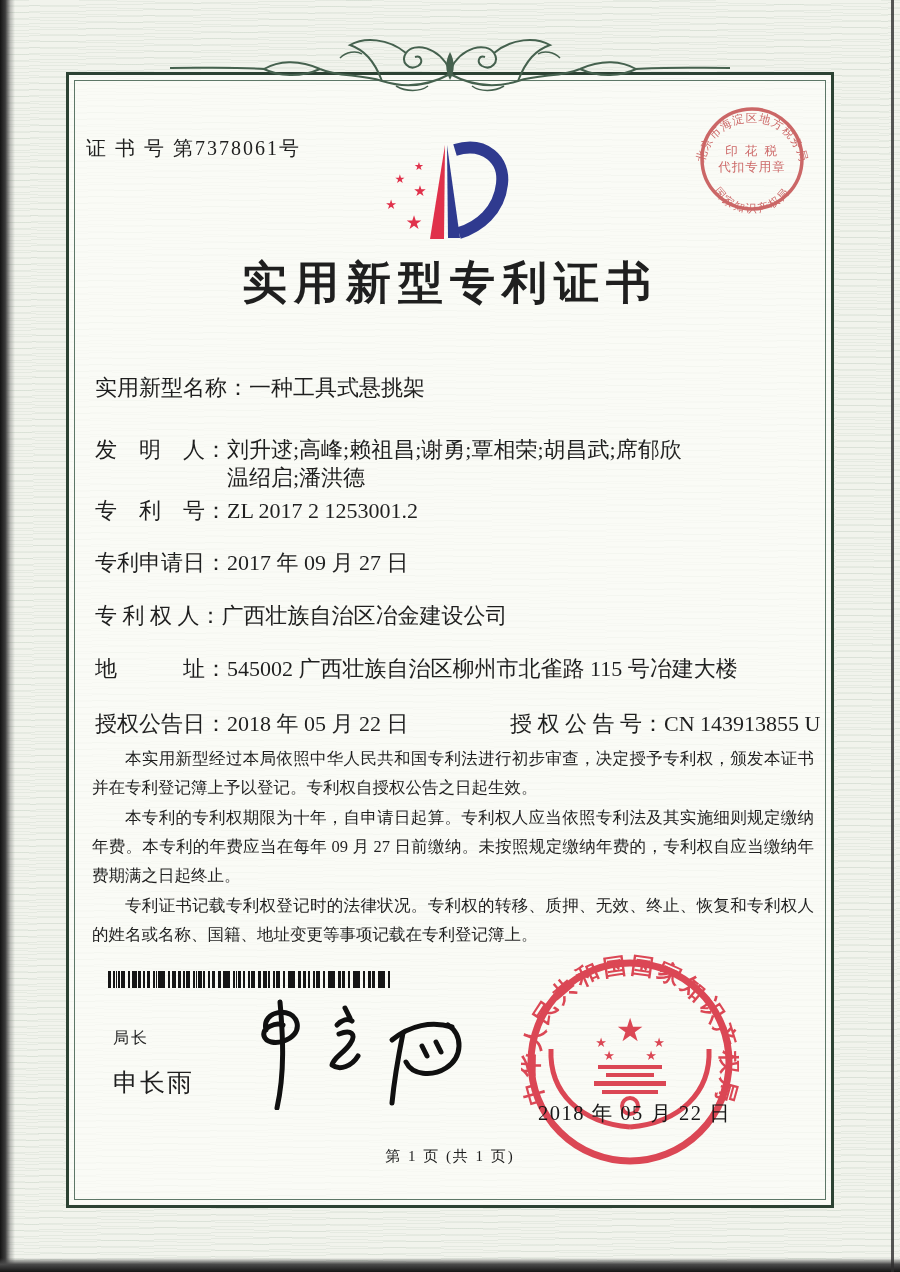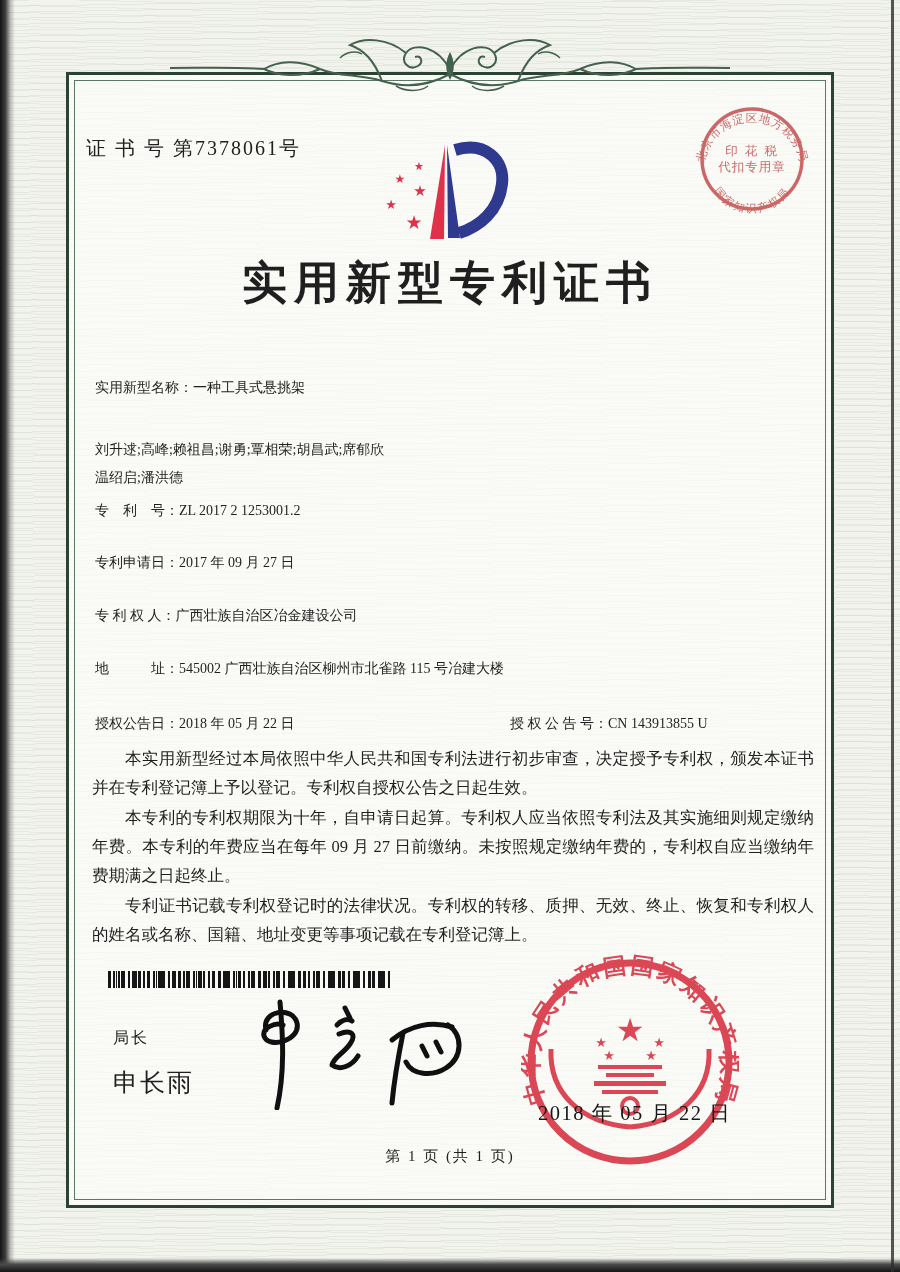--- a/index.html
+++ b/index.html
@@ -24,21 +24,21 @@
     background:rgba(253,254,250,.72);z-index:1;}
   .frame-inner{position:absolute;left:5px;top:5px;right:5px;bottom:5px;border:1px solid #5d7767;}
   .ornament{left:170px;top:30px;width:560px;height:70px;z-index:3;}
   
   .cert-no{left:86px;top:135px;font-size:20px;letter-spacing:2px;z-index:5;}
   .logo{left:383px;top:126px;width:135px;height:122px;z-index:5;}
   .tax-stamp{left:690px;top:100px;width:124px;height:124px;z-index:6;opacity:.92;}
   .title{left:0;right:0;top:253px;text-align:center;font-size:45px;font-weight:bold;
     letter-spacing:7px;z-index:5;}
   .rows{left:95px;top:0;width:715px;z-index:5;}
-  .row{position:absolute;left:0;display:flex;font-size:14px;line-height:28px;white-space:nowrap;}
+  .row{position:absolute;left:0;display:flex;font-size:22px;line-height:28px;white-space:nowrap;}
   .row .rvalue{white-space:normal;}
   .r-name{top:374px;} .r-inv{top:436px;} .r-pno{top:497px;} .r-fdate{top:549px;}
   .r-patentee{top:602px;} .r-addr{top:655px;} .r-grant{top:710px;width:715px;}
   .grant-no{position:absolute;left:415px;top:0;}
   .body-text{left:92px;top:744px;width:722px;font-size:16.5px;line-height:1.78;
     text-align:justify;z-index:5;}
   .body-text p{margin:0;text-indent:2em;}
   .barcode{left:108px;top:971px;width:283px;height:17px;z-index:5;
     background:
       repeating-linear-gradient(90deg,#161616 0 2px,rgba(0,0,0,0) 2px 5px),
@@ -111,20 +111,21 @@
   </svg>
 
   <div class="abs title">实用新型专利证书</div>
 
   <div class="abs rows">
     <div class="row r-name">
       <span class="rlabel">实用新型名称：</span>
       <span class="rvalue">一种工具式悬挑架</span>
     </div>
     <div class="row r-inv">
+      <span class="rlabel">发　明　人：</span>
       <span class="rvalue">
         <span>刘升逑;高峰;赖祖昌;谢勇;覃相荣;胡昌武;席郁欣</span><br>
         <span>温绍启;潘洪德</span>
       </span>
     </div>
     <div class="row r-pno">
       <span class="rlabel">专　利　号：</span>
       <span class="rvalue">ZL 2017 2 1253001.2</span>
     </div>
     <div class="row r-fdate">

